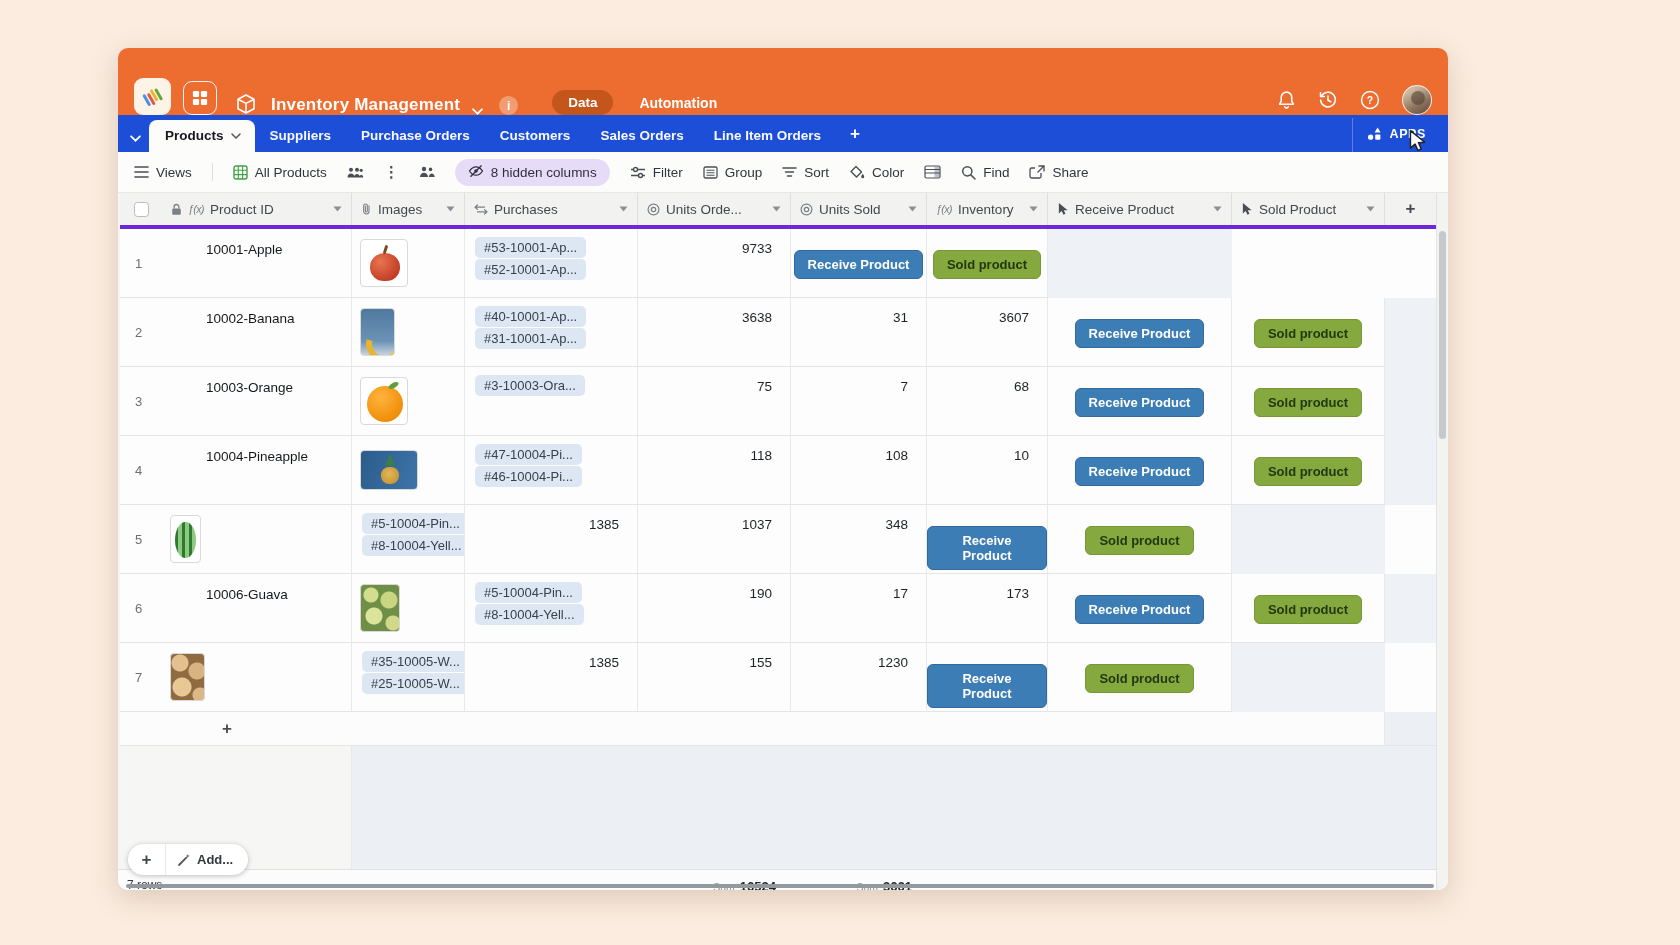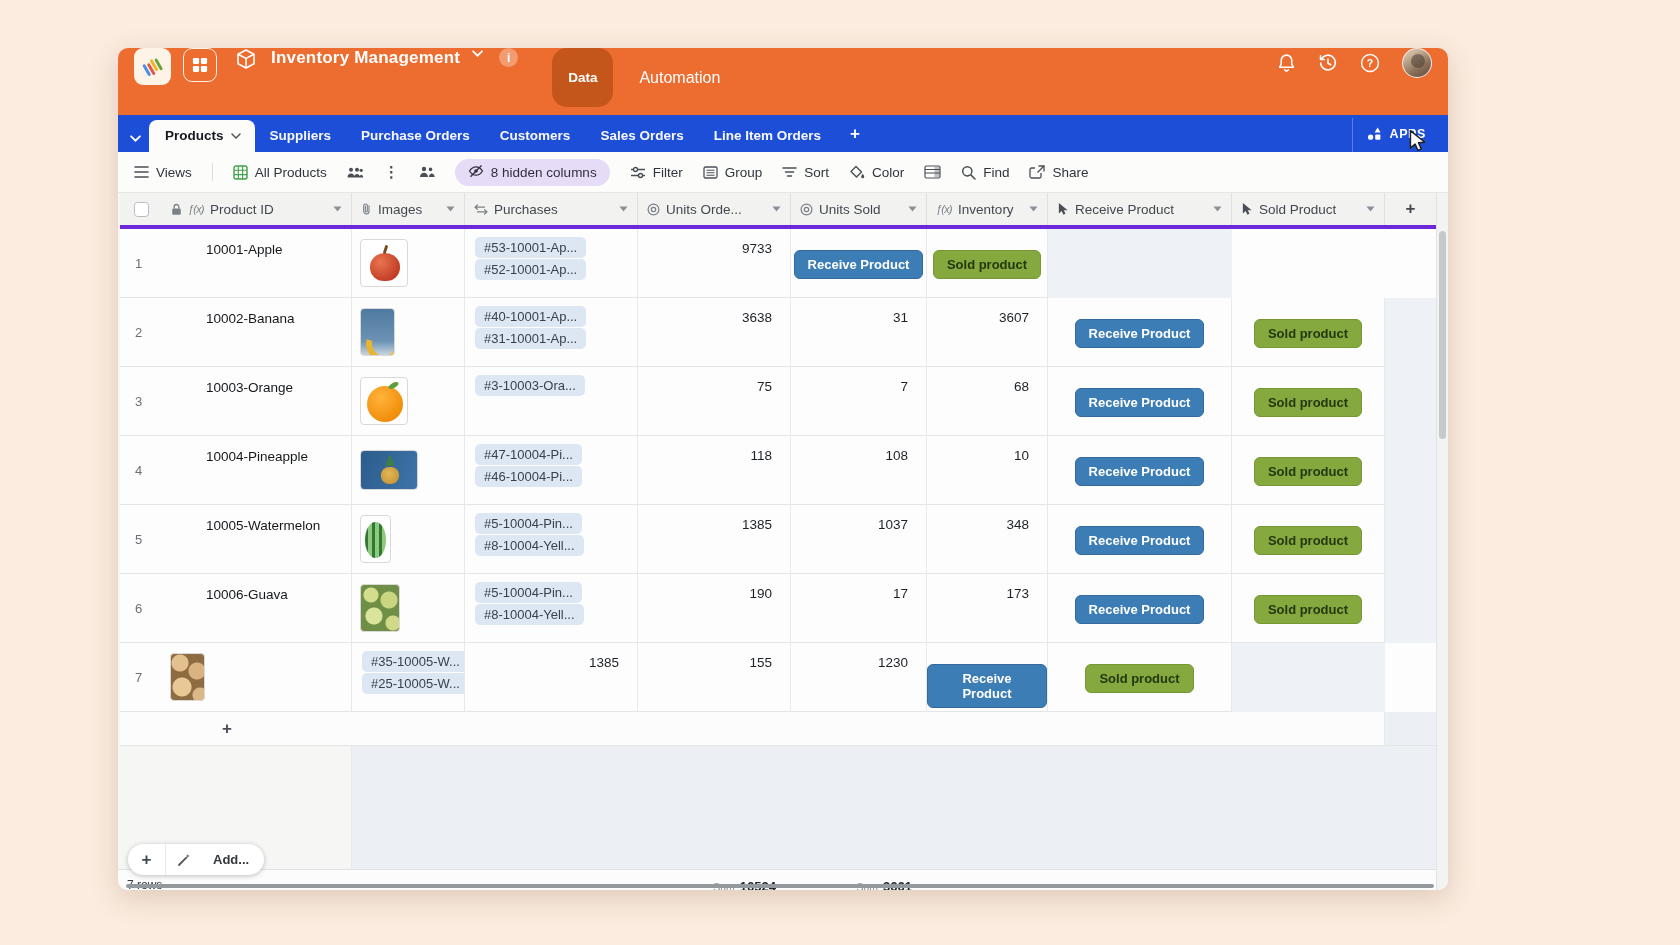--- a/index.html
+++ b/index.html
@@ -4,31 +4,31 @@
 <style>
   * { margin:0; padding:0; box-sizing:border-box; }
   html,body { width:1680px; height:945px; overflow:hidden; }
   body { font-family:"Liberation Sans", sans-serif; background:#fbecdf; position:relative; }
 
   .window { position:absolute; left:118px; top:48px; width:1330px; height:842px;
     border-radius:10px; overflow:hidden; background:#f6f6f5;
     box-shadow:0 8px 28px rgba(120,80,50,.22); }
 
   
-  .topbar { height:67px; background:#ED6C2F; display:flex; align-items:flex-start; padding:0 16px; gap:12px; }
+  .topbar { height:67px; background:#ED6C2F; display:flex; align-items:flex-end; padding:0 16px; gap:12px; }
   .logo-tile { width:37px; height:37px; background:#fdf3e7; border-radius:9px; display:flex; align-items:center; justify-content:center; }
   .grid-btn { width:34px; height:34px; border:1.6px solid rgba(255,255,255,.9); border-radius:9px; display:flex; align-items:center; justify-content:center; }
   .cube { margin-left:6px; display:flex; }
   .btitle { color:#fff; font-size:17px; font-weight:700; margin-left:2px; letter-spacing:.2px; }
   .wchev { color:#fff; display:flex; margin-top:2px; }
   .info-i { width:19px; height:19px; border-radius:50%; background:rgba(255,255,255,.32); color:#fff;
     font-size:12px; font-weight:700; display:flex; align-items:center; justify-content:center; margin-left:4px; }
   .mode { display:flex; align-items:center; gap:26px; margin-left:22px; }
-  .pill-data { background:#c4561c; color:#fff; font-size:13.5px; font-weight:600; padding:22px 16px; border-radius:15px; }
-  .automation { color:#fff; font-size:16px; font-weight:400; }
+  .pill-data { background:#c4561c; color:#fff; font-size:13.5px; font-weight:600; padding:5px 16px; border-radius:15px; }
+  .automation { color:#fff; font-size:14px; font-weight:700; }
   .top-right { margin-left:auto; display:flex; align-items:center; gap:22px; }
   .avatar { width:30px; height:30px; border-radius:50%; background:linear-gradient(150deg,#cfb9a2 20%,#8a7058 65%,#5e4b3d);
     border:1.5px solid rgba(255,255,255,.85); position:relative; overflow:hidden; }
   .avatar::after{ content:""; position:absolute; left:8px; top:5px; width:14px; height:14px; border-radius:50%; background:#4a3a30; opacity:.55;}
 
   
   .tabbar { height:37px; background:#1d4ed8; display:flex; align-items:flex-end; padding:0 8px 0 10px; position:relative; }
   .tab-collapse { color:#fff; display:flex; align-items:center; padding:0 8px 10px 2px; }
   .tab { color:rgba(255,255,255,.97); font-size:13.5px; font-weight:600; padding:9px 15px; white-space:nowrap; }
   .tab.active { background:#FCFCFB; color:#17191c; font-weight:700; border-radius:8px 8px 0 0; display:flex; align-items:center; gap:7px; padding:8px 14px 9px 16px; }
@@ -90,21 +90,21 @@
   .gfoot { position:absolute; left:0; right:0; bottom:0; height:21px; background:#FCFCFC; border-top:1px solid #e0e1e3; z-index:4; overflow:hidden;}
   .sumcell { text-align:right; padding:7px 13px 0 0; white-space:nowrap; }
   .sumlab { font-size:10.5px; color:#8a9097; margin-right:5px; }
   .sumval { font-size:13px; font-weight:700; color:#20262c; }
 
   
   .add-float { position:absolute; left:10px; bottom:15px; height:31px; background:#fff; border-radius:17px;
     display:flex; align-items:center; box-shadow:0 1px 5px rgba(0,0,0,.25); z-index:6; overflow:hidden;}
   .add-plus { width:38px; height:31px; display:flex; align-items:center; justify-content:center;
     font-size:17px; color:#43484d; border-right:1px solid #e8e8e8; font-weight:600;}
-  .add-label { display:flex; align-items:center; gap:22px; padding:0 15px 0 11px; font-size:13px; font-weight:700; color:#33383d; }
+  .add-label { display:flex; align-items:center; gap:6px; padding:0 15px 0 11px; font-size:13px; font-weight:700; color:#33383d; }
   .rowcount { position:absolute; left:9px; bottom:-2px; font-size:12px; color:#33383d; z-index:7; }
   .hscroll { position:absolute; left:8px; right:14px; bottom:2px; height:4px; background:#94999e; border-radius:2px; z-index:8; }
 </style>
 </head>
 <body>
 
 <div class="window">
 
   <div class="topbar">
     <div class="logo-tile">
@@ -503,21 +503,20 @@
             <button class="btn-r">Receive Product</button>
           </div>
         <div class="dcell c-btn">
             <button class="btn-s">Sold product</button>
           </div>
         <div class="dcell c-fill"></div>
       </div>
 
       <div class="grow drow">
         <div class="dcell c-num">5</div>
-        <div class="dcell c-pid">10005-Watermelon</div>
         <div class="dcell c-img">
             <div class="thumb" data-fruit="watermelon"></div>
           </div>
         <div class="dcell c-pur">
             <span class="pill">#5-10004-Pin...</span>
             <span class="pill">#8-10004-Yell...</span>
           </div>
         <div class="dcell c-nm">1385</div>
         <div class="dcell c-nm">1037</div>
         <div class="dcell c-nm">348</div>

